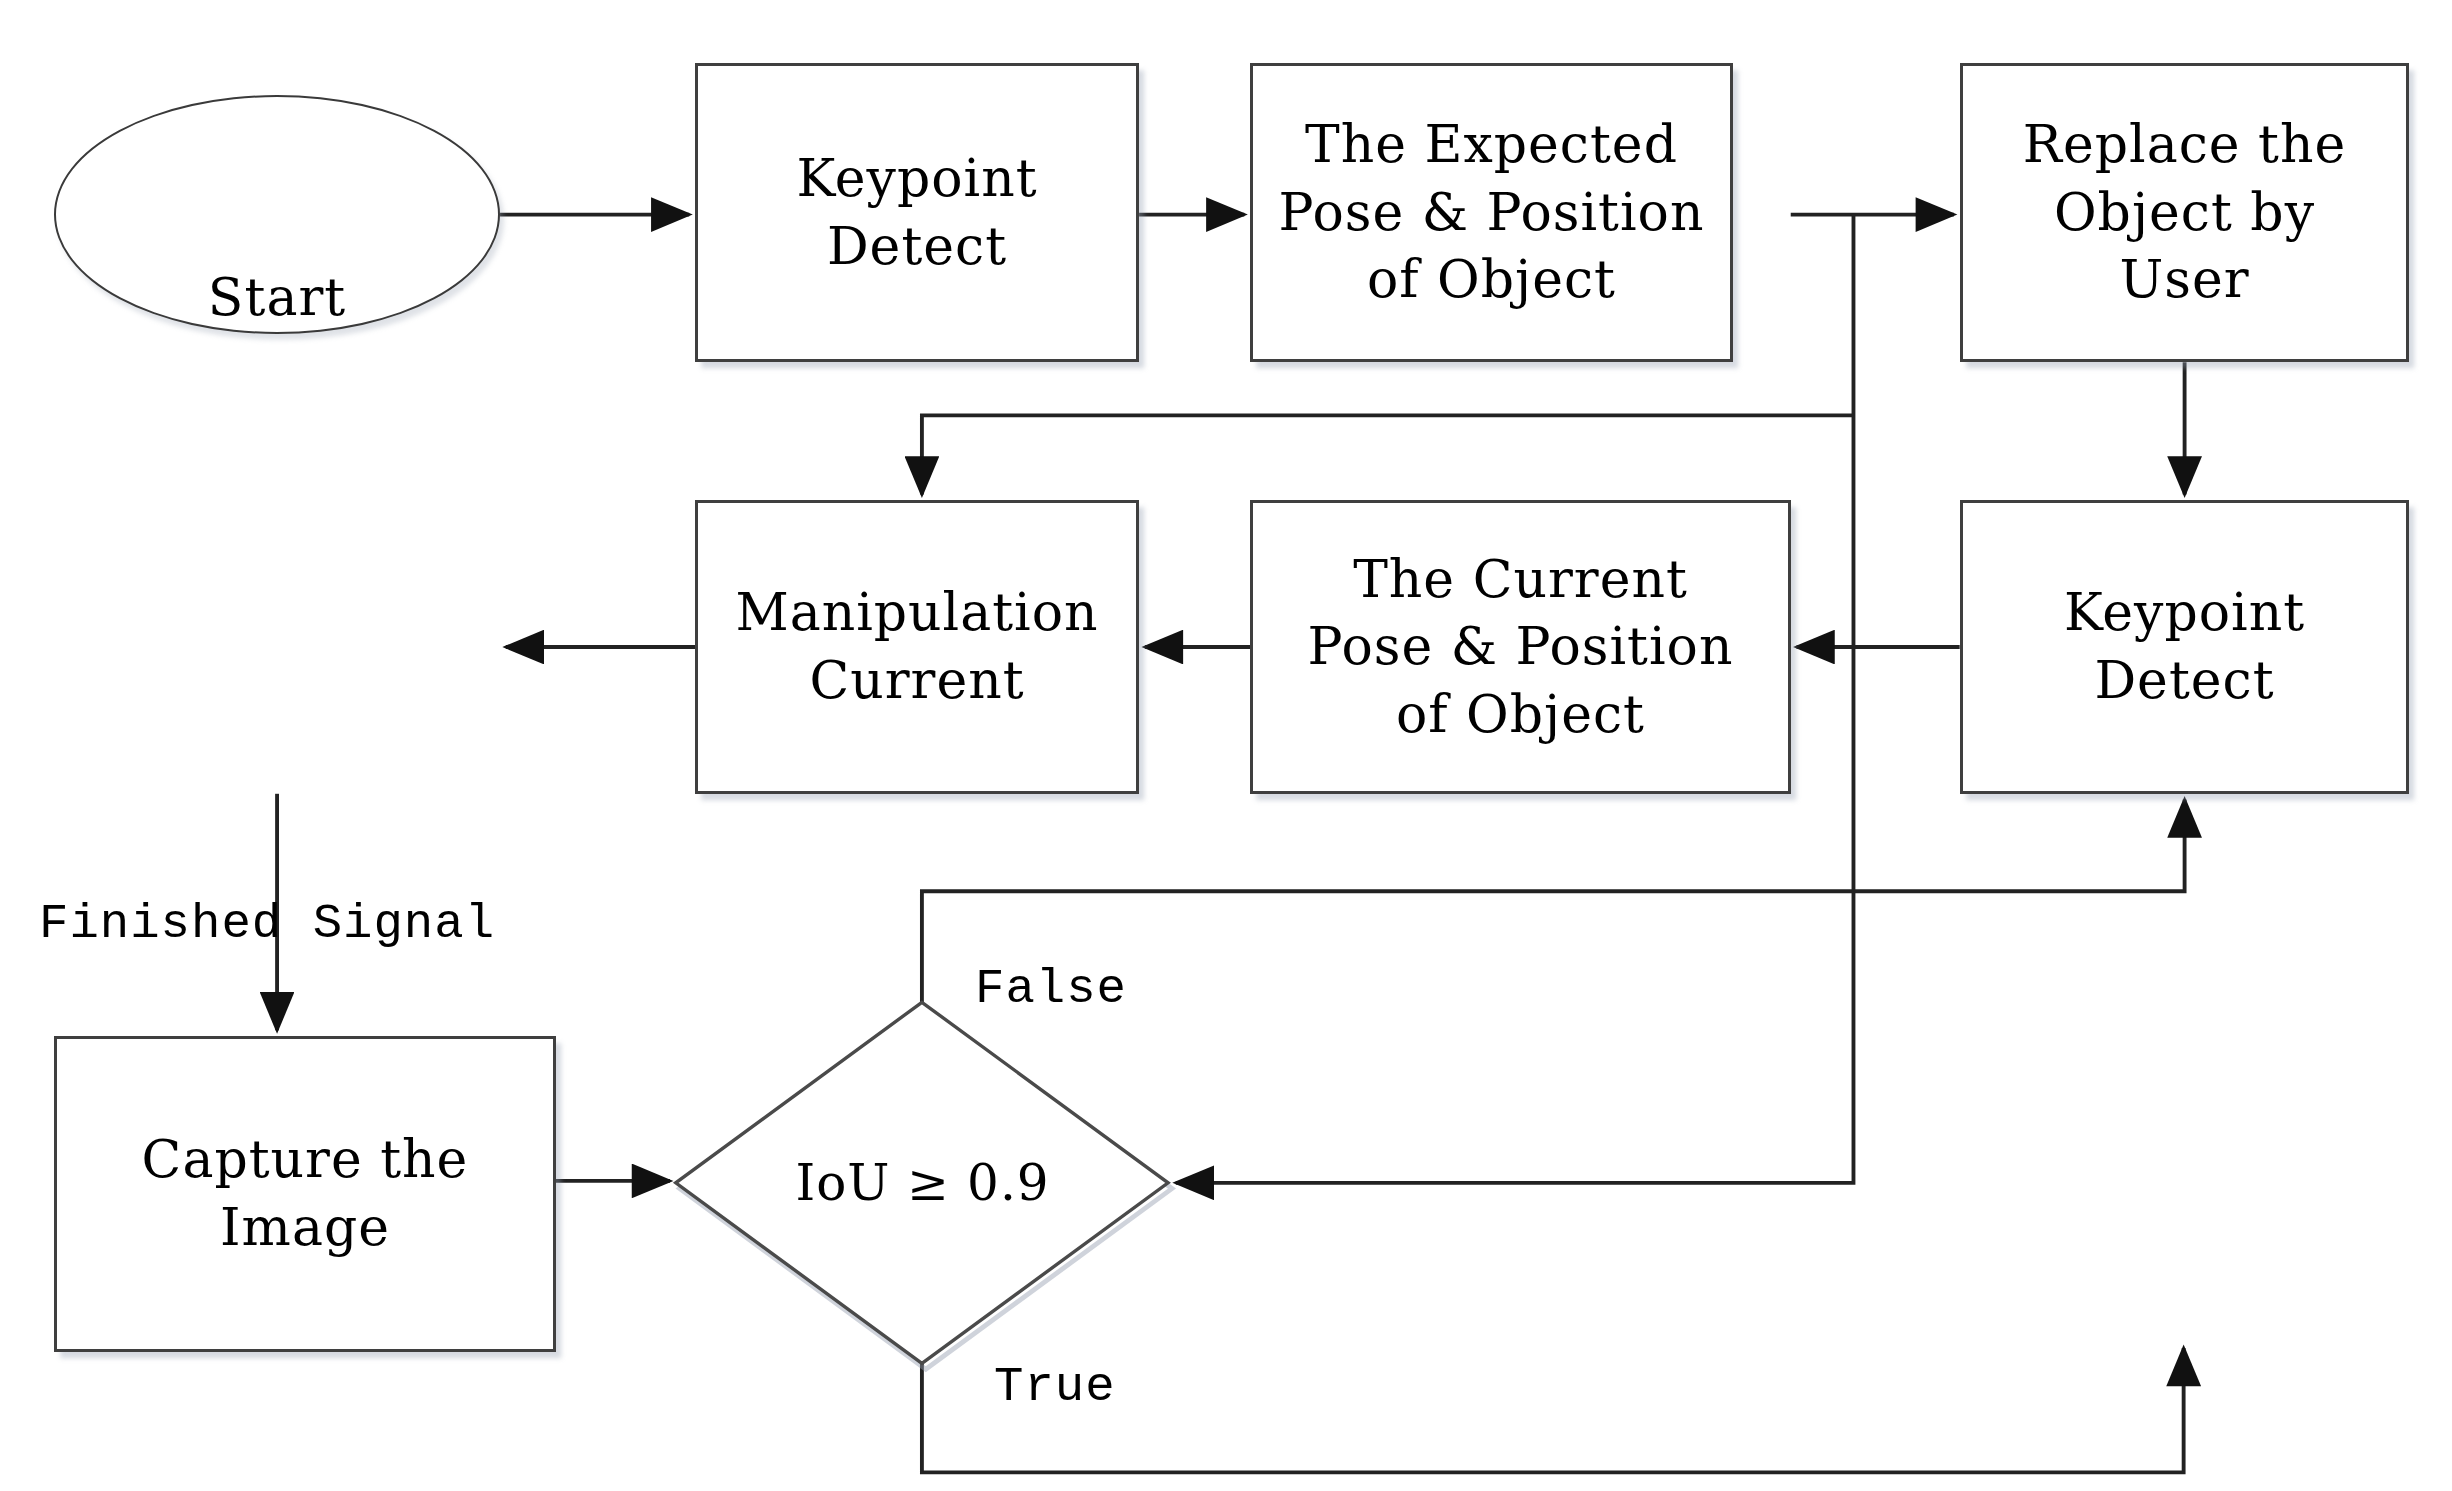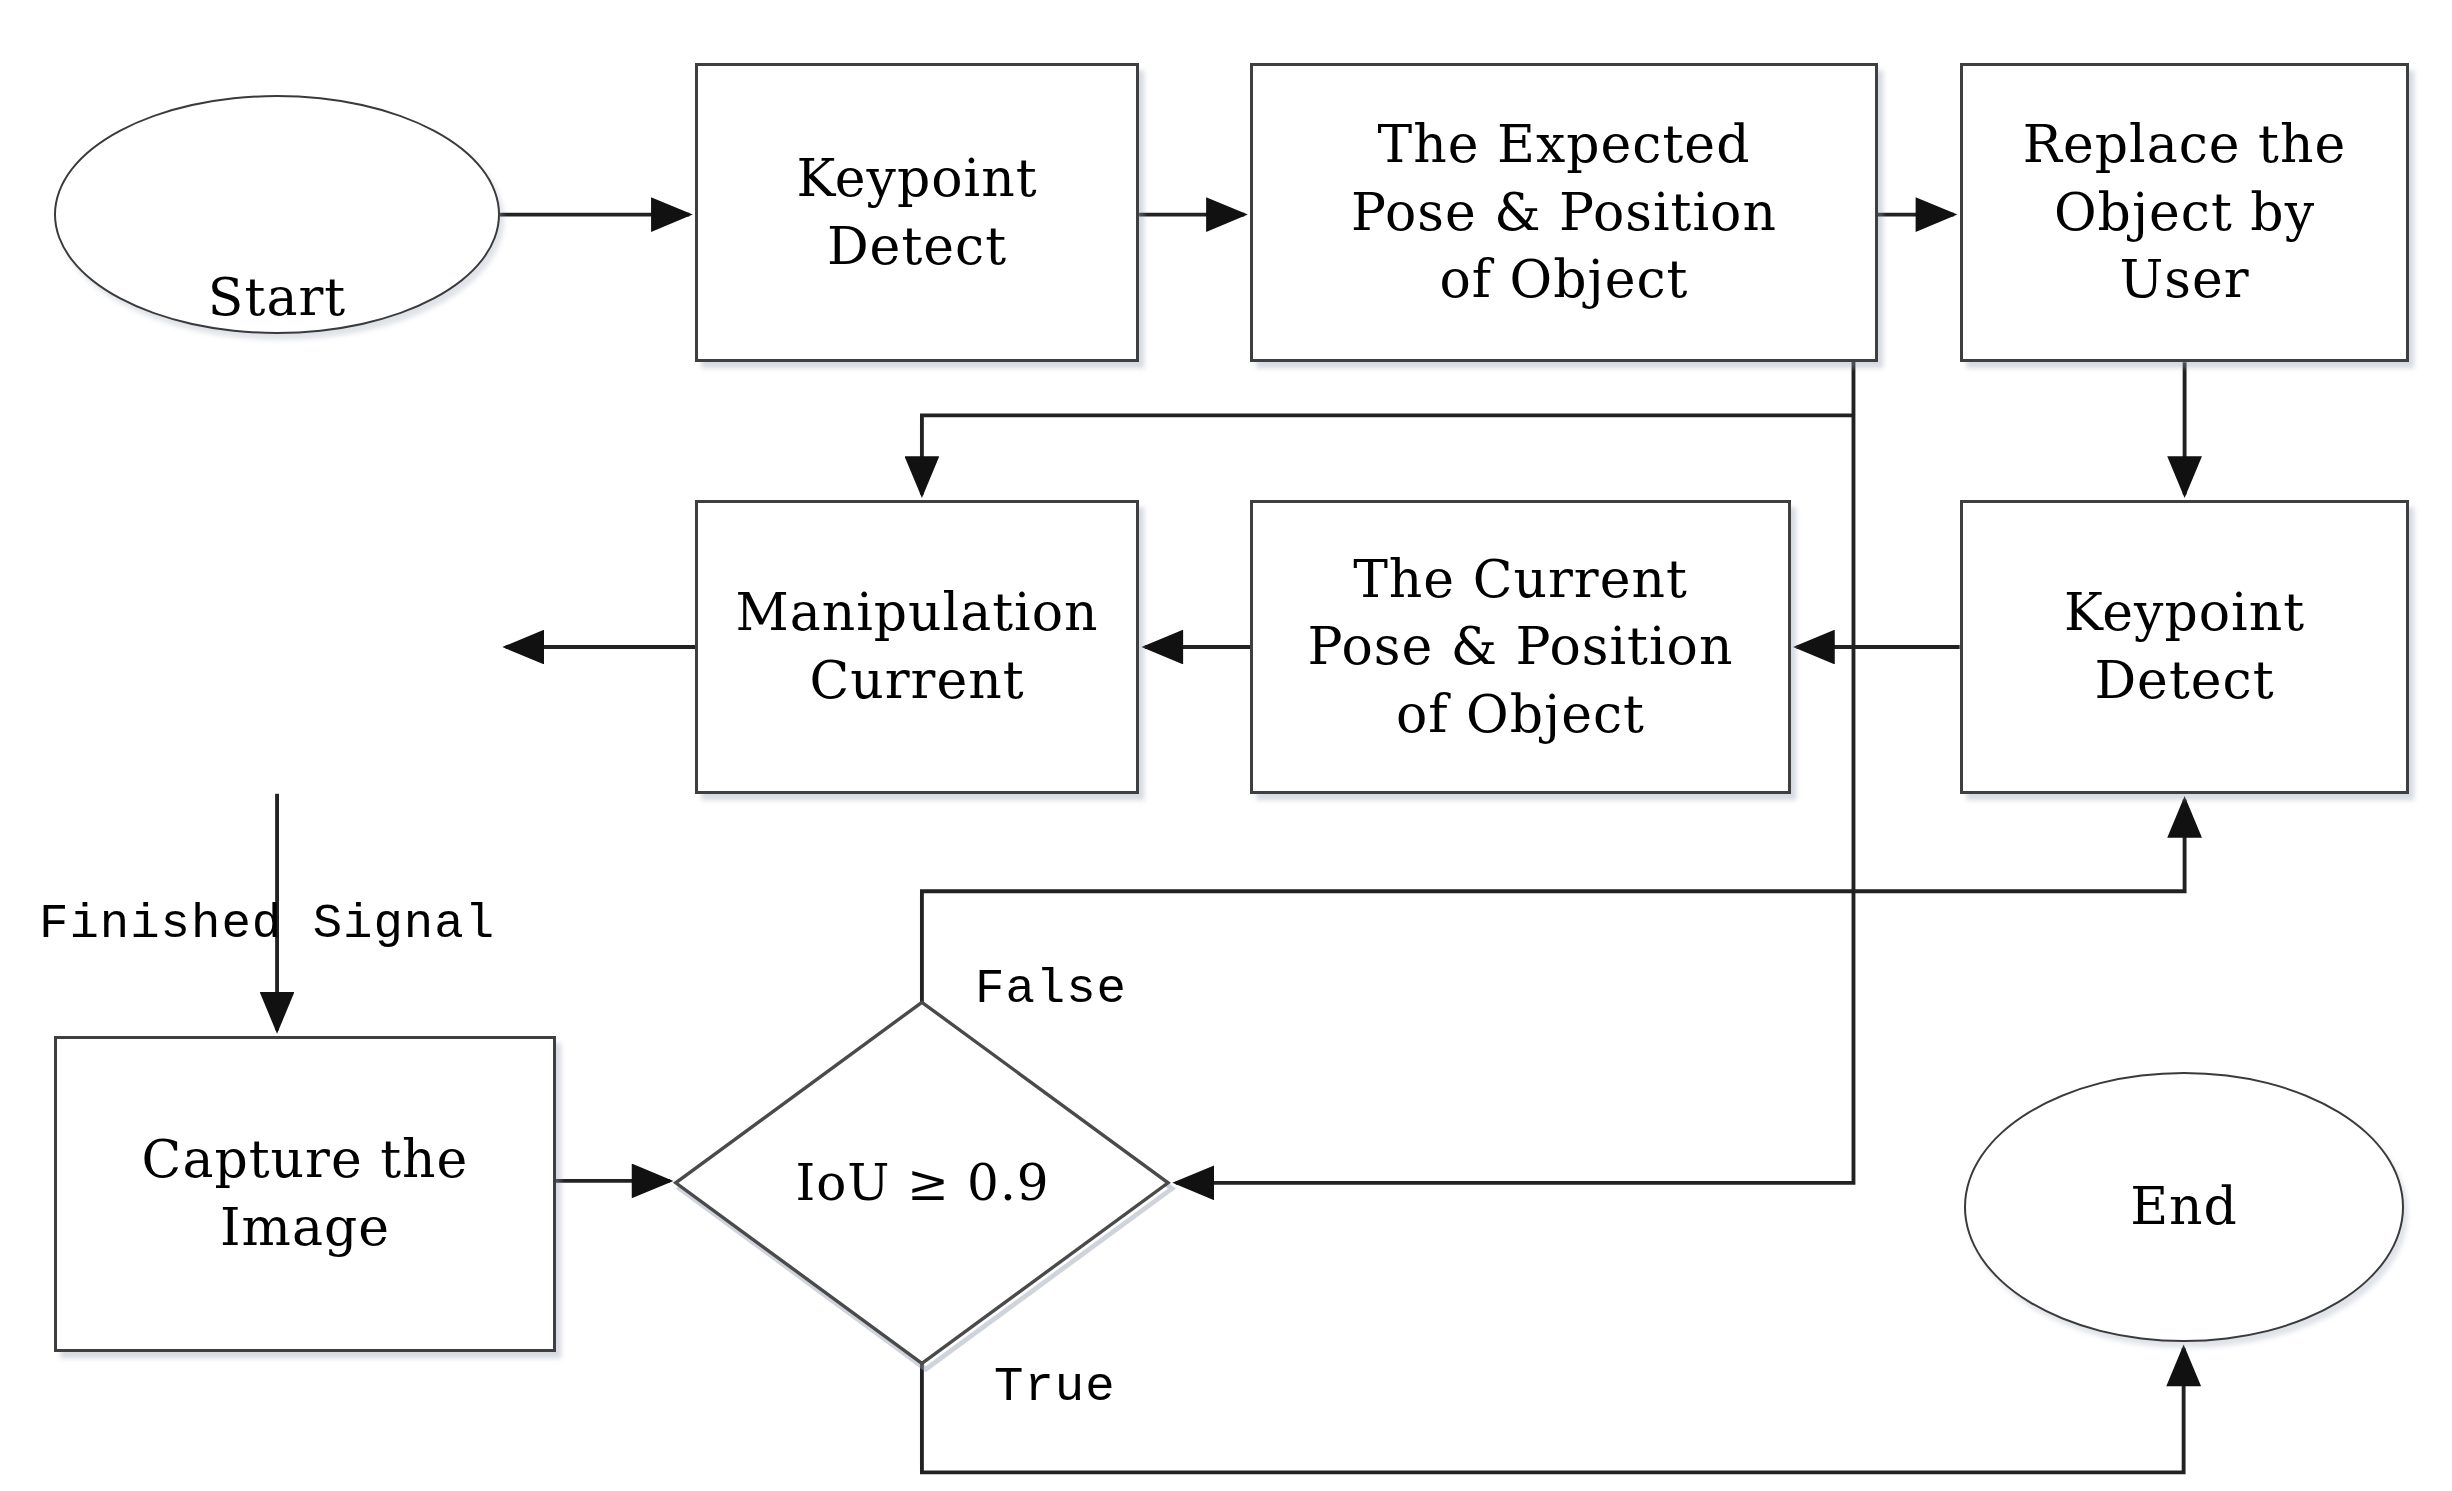--- a/index.html
+++ b/index.html
@@ -95,21 +95,21 @@
 
   <div class="node terminator" style="left:54px; top:95px; width:446px; height:239px;align-items:flex-end;">
     <span>Start</span>
   </div>
 
   <div class="node box" style="left:695px; top:63px; width:444px; height:299px;">
     <span>Keypoint
 Detect</span>
   </div>
 
-  <div class="node box" style="left:1250px; top:63px; width:628px; height:299px;">
+  <div class="node box" style="left:1250px; top:63px; width:483px; height:299px;">
     <span>The Expected
 Pose &amp; Position
 of Object</span>
   </div>
 
   <div class="node box" style="left:1960px; top:63px; width:449px; height:299px;">
     <span>Replace the
 Object by
 User</span>
   </div>
@@ -133,23 +133,20 @@
 
   <div class="node box" style="left:54px; top:1036px; width:502px; height:316px;">
     <span>Capture the
 Image</span>
   </div>
 
   <div class="decision-label" style="left:739px; top:1139px; width:367px; height:87px;">
     <span>IoU ≥ 0.9</span>
   </div>
 
-  <div class="node terminator" style="left:1964px; top:1072px; width:440px; height:270px;">
-    <span>End</span>
-  </div>
 
   <div class="edge-label" style="left:39px; top:896px; width:478px;">
     <span>Finished Signal</span>
   </div>
 
   <div class="edge-label" style="left:975px; top:961px; width:256px;">
     <span>False</span>
   </div>
 
   <div class="edge-label" style="left:994px; top:1359px; width:256px;">

